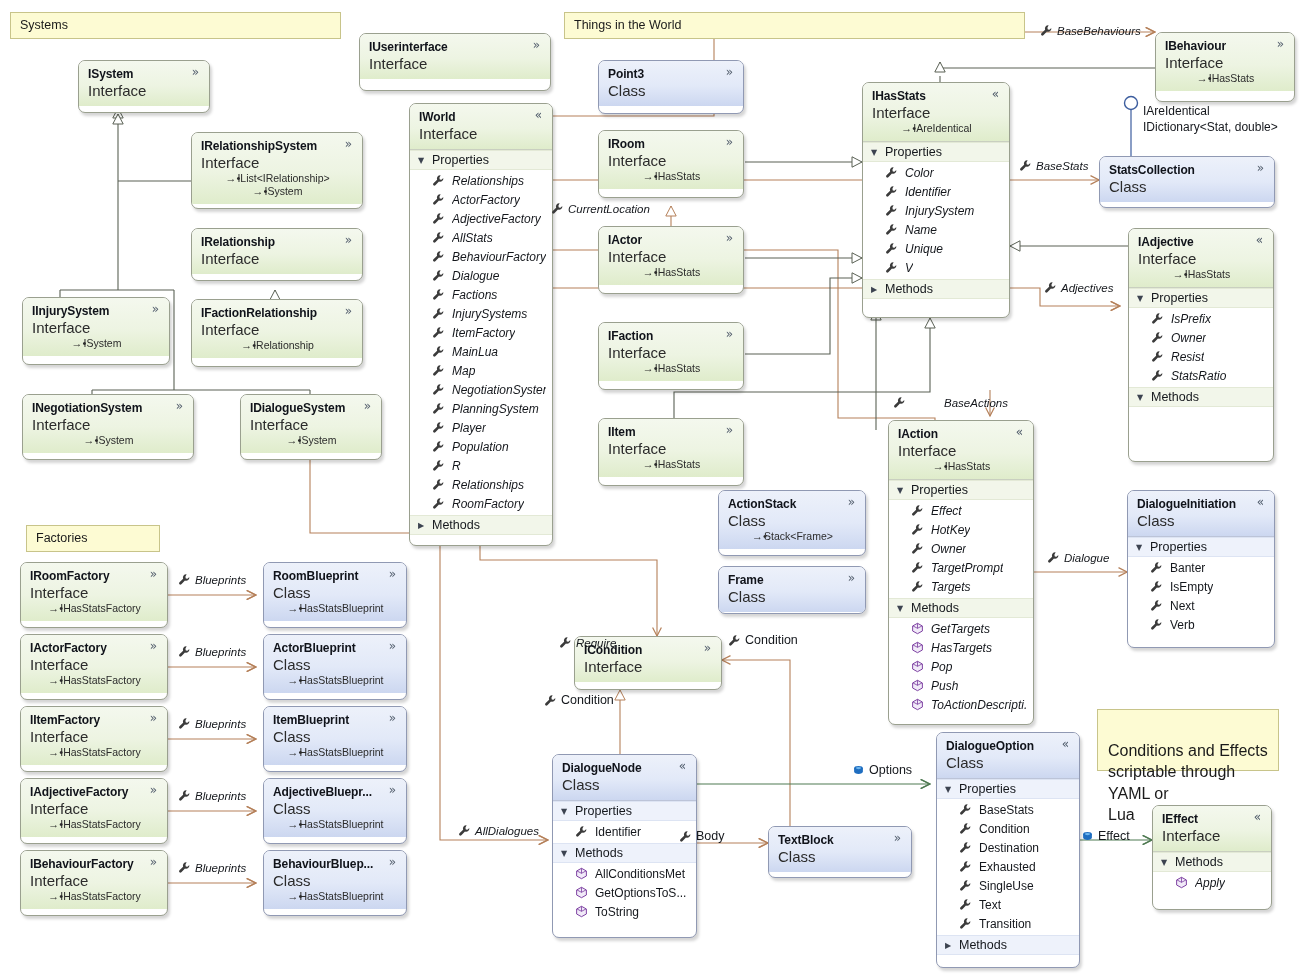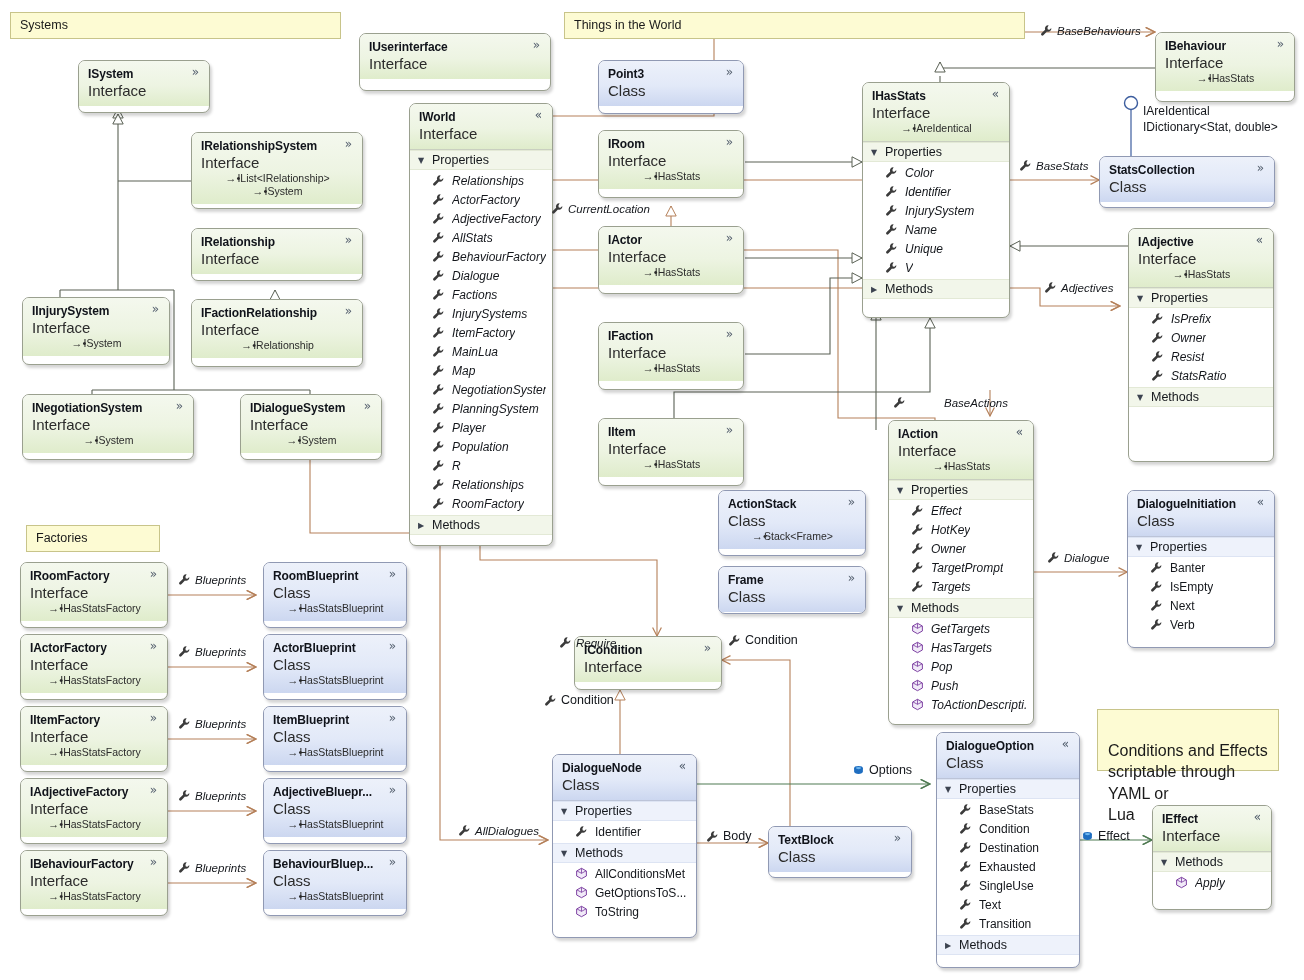--- a/index.html
+++ b/index.html
@@ -1034,21 +1034,21 @@
         <path d="M10.6 1.6a4 4 0 0 0-4.3 5.4L1.8 11.5a1.6 1.6 0 1 0 2.3 2.3l4.5-4.5a4 4 0 0 0 5.3-4.4l-2.3 2.3-2-.5-.5-2z" fill="#3b3b3b"></path>
       </svg>
     <span class="t">Condition</span>
   </div>
   <div class="rel-label italic" style="left:458px; top:824px;text-align:center;">
     <svg class="ico wrench" viewBox="0 0 16 16">
         <path d="M10.6 1.6a4 4 0 0 0-4.3 5.4L1.8 11.5a1.6 1.6 0 1 0 2.3 2.3l4.5-4.5a4 4 0 0 0 5.3-4.4l-2.3 2.3-2-.5-.5-2z" fill="#3b3b3b"></path>
       </svg>
     <span class="t">AllDialogues</span>
   </div>
-  <div class="rel-label assoc-plain" style="left:706px; top:829px;">
+  <div class="rel-label assoc-plain" style="left:679px; top:829px;">
     <svg class="ico wrench" viewBox="0 0 16 16">
         <path d="M10.6 1.6a4 4 0 0 0-4.3 5.4L1.8 11.5a1.6 1.6 0 1 0 2.3 2.3l4.5-4.5a4 4 0 0 0 5.3-4.4l-2.3 2.3-2-.5-.5-2z" fill="#3b3b3b"></path>
       </svg>
     <span class="t">Body</span>
   </div>
   <div class="rel-label assoc-plain" style="left:852px; top:763px;">
     <svg class="ico" viewBox="0 0 16 16">
         <ellipse cx="8" cy="5.2" rx="5.4" ry="2.6" fill="#1f6ec0"></ellipse>
         <path d="M2.6 5.2v4.4c0 1.45 2.42 2.6 5.4 2.6s5.4-1.15 5.4-2.6V5.2z" fill="#1f6ec0"></path>
         <ellipse cx="8" cy="5.0" rx="3.2" ry="1.4" fill="#6fb7ef"></ellipse>

